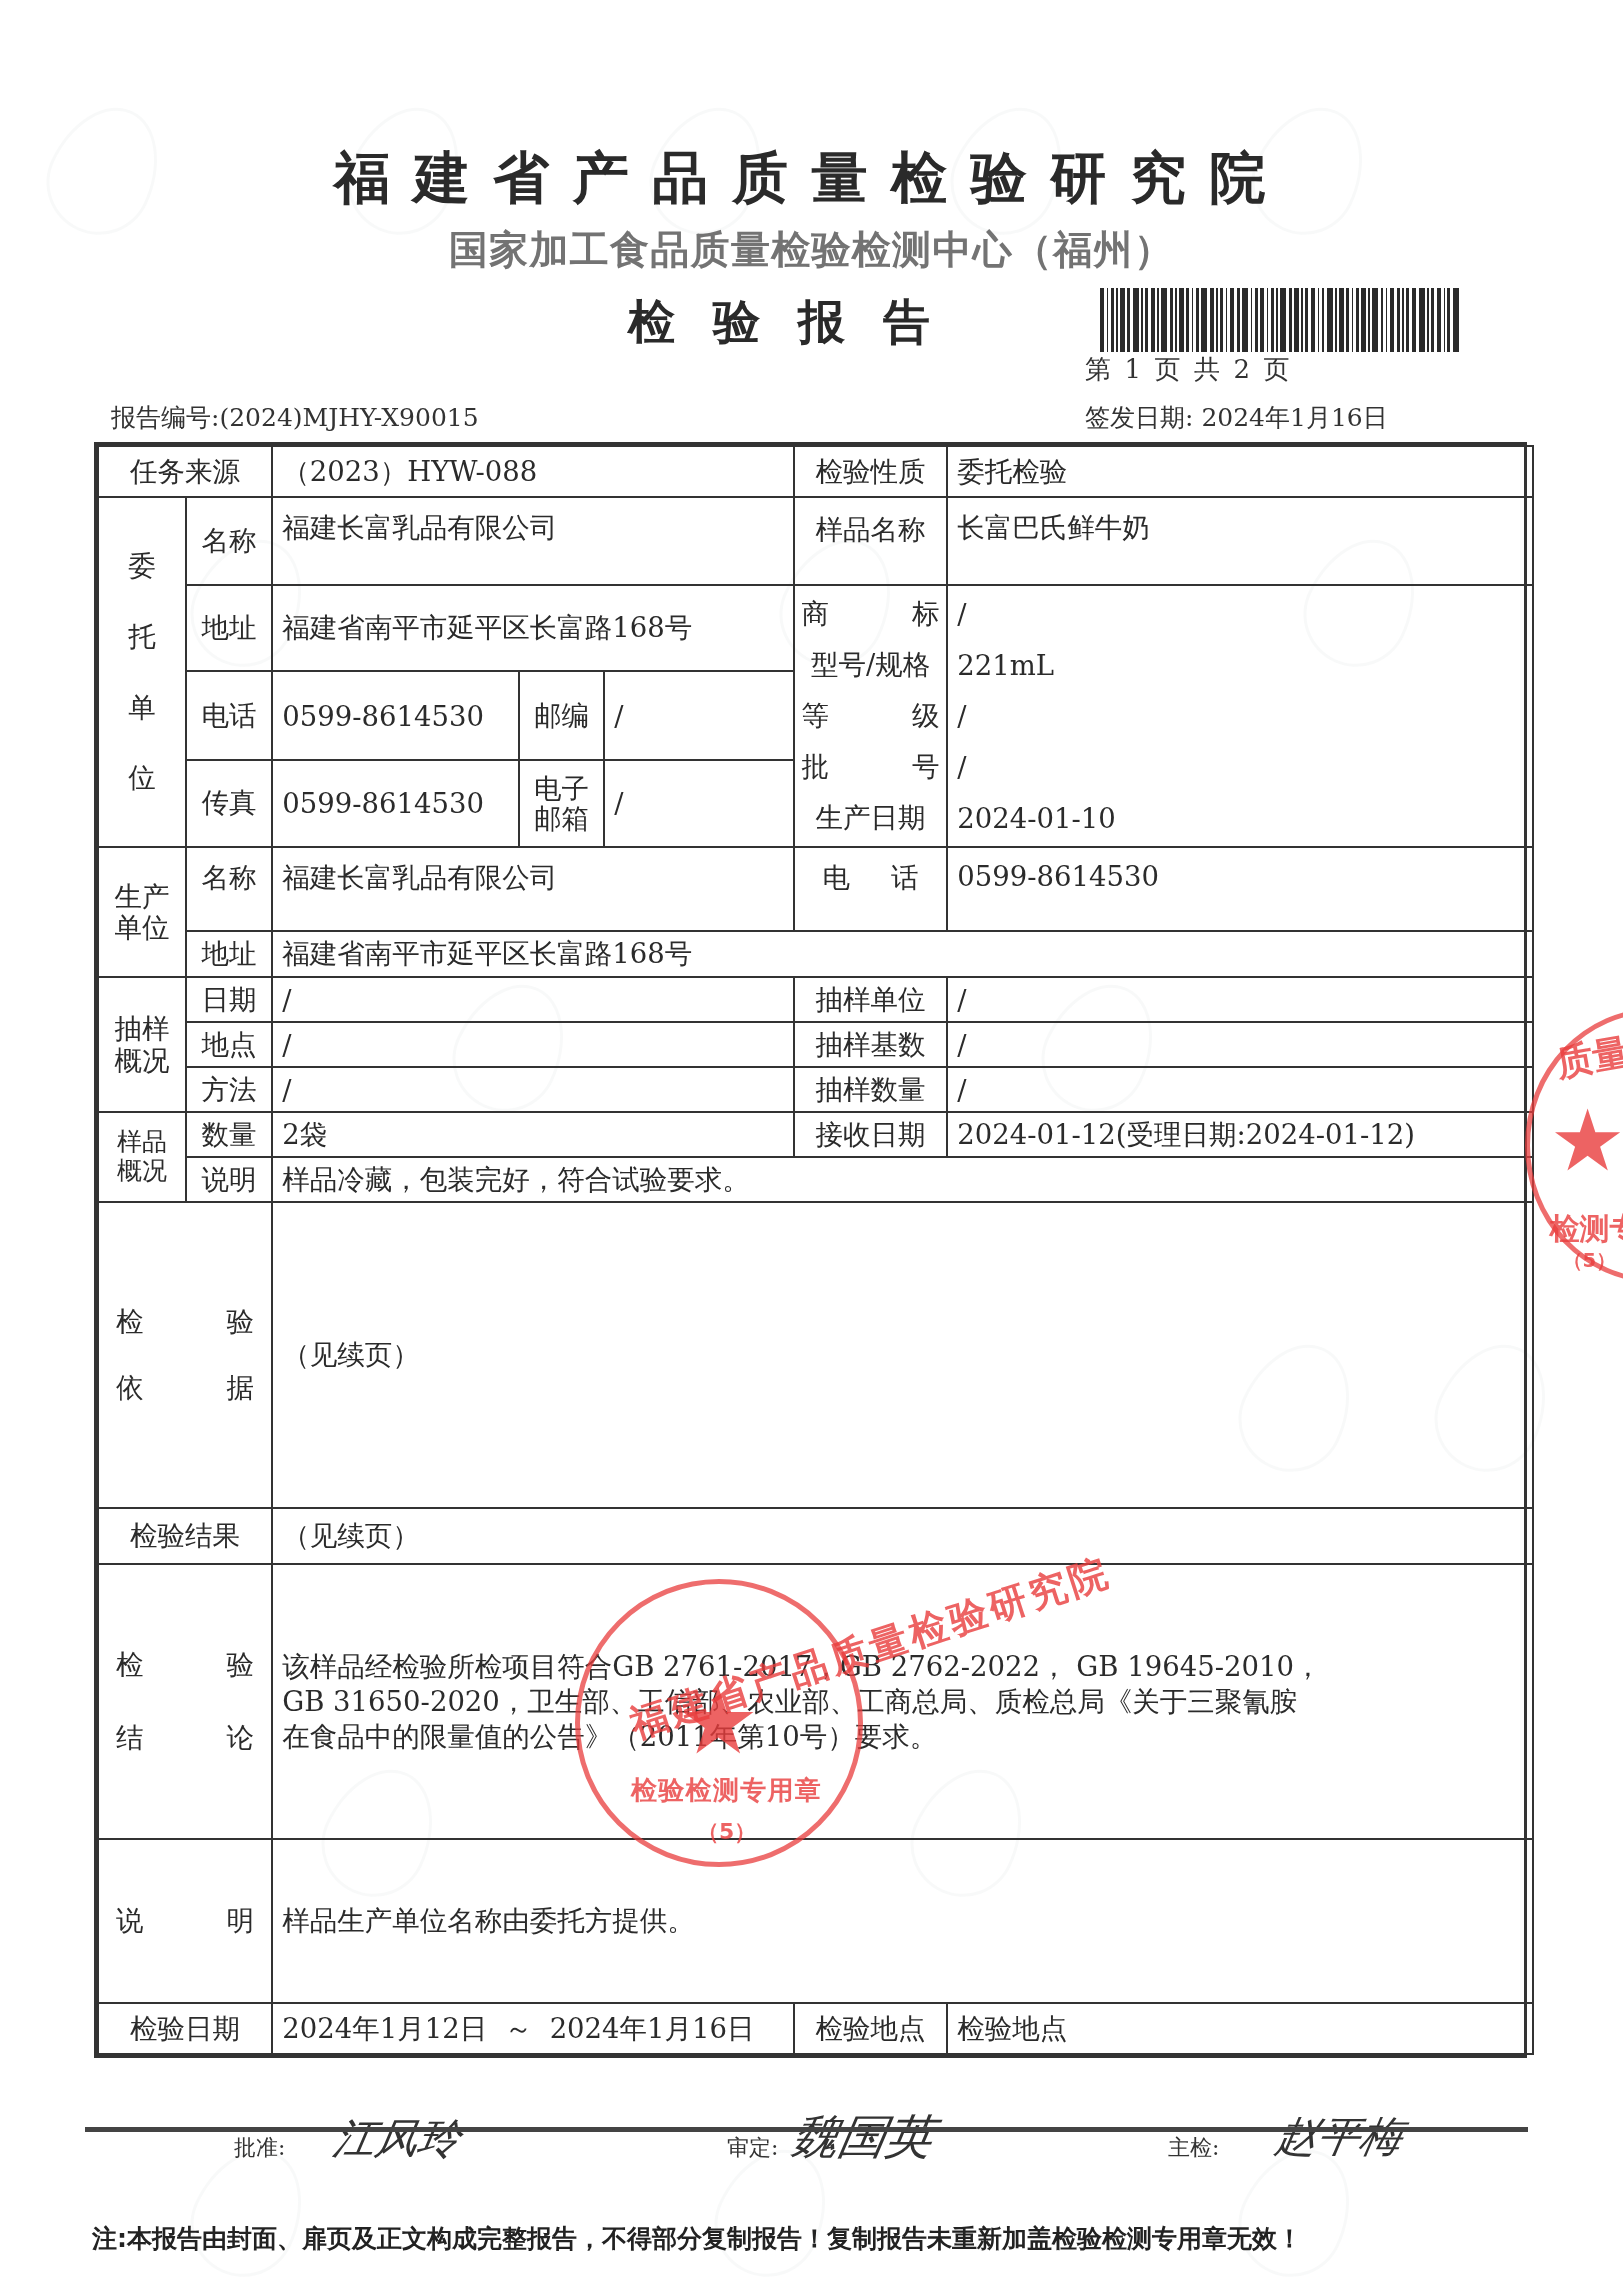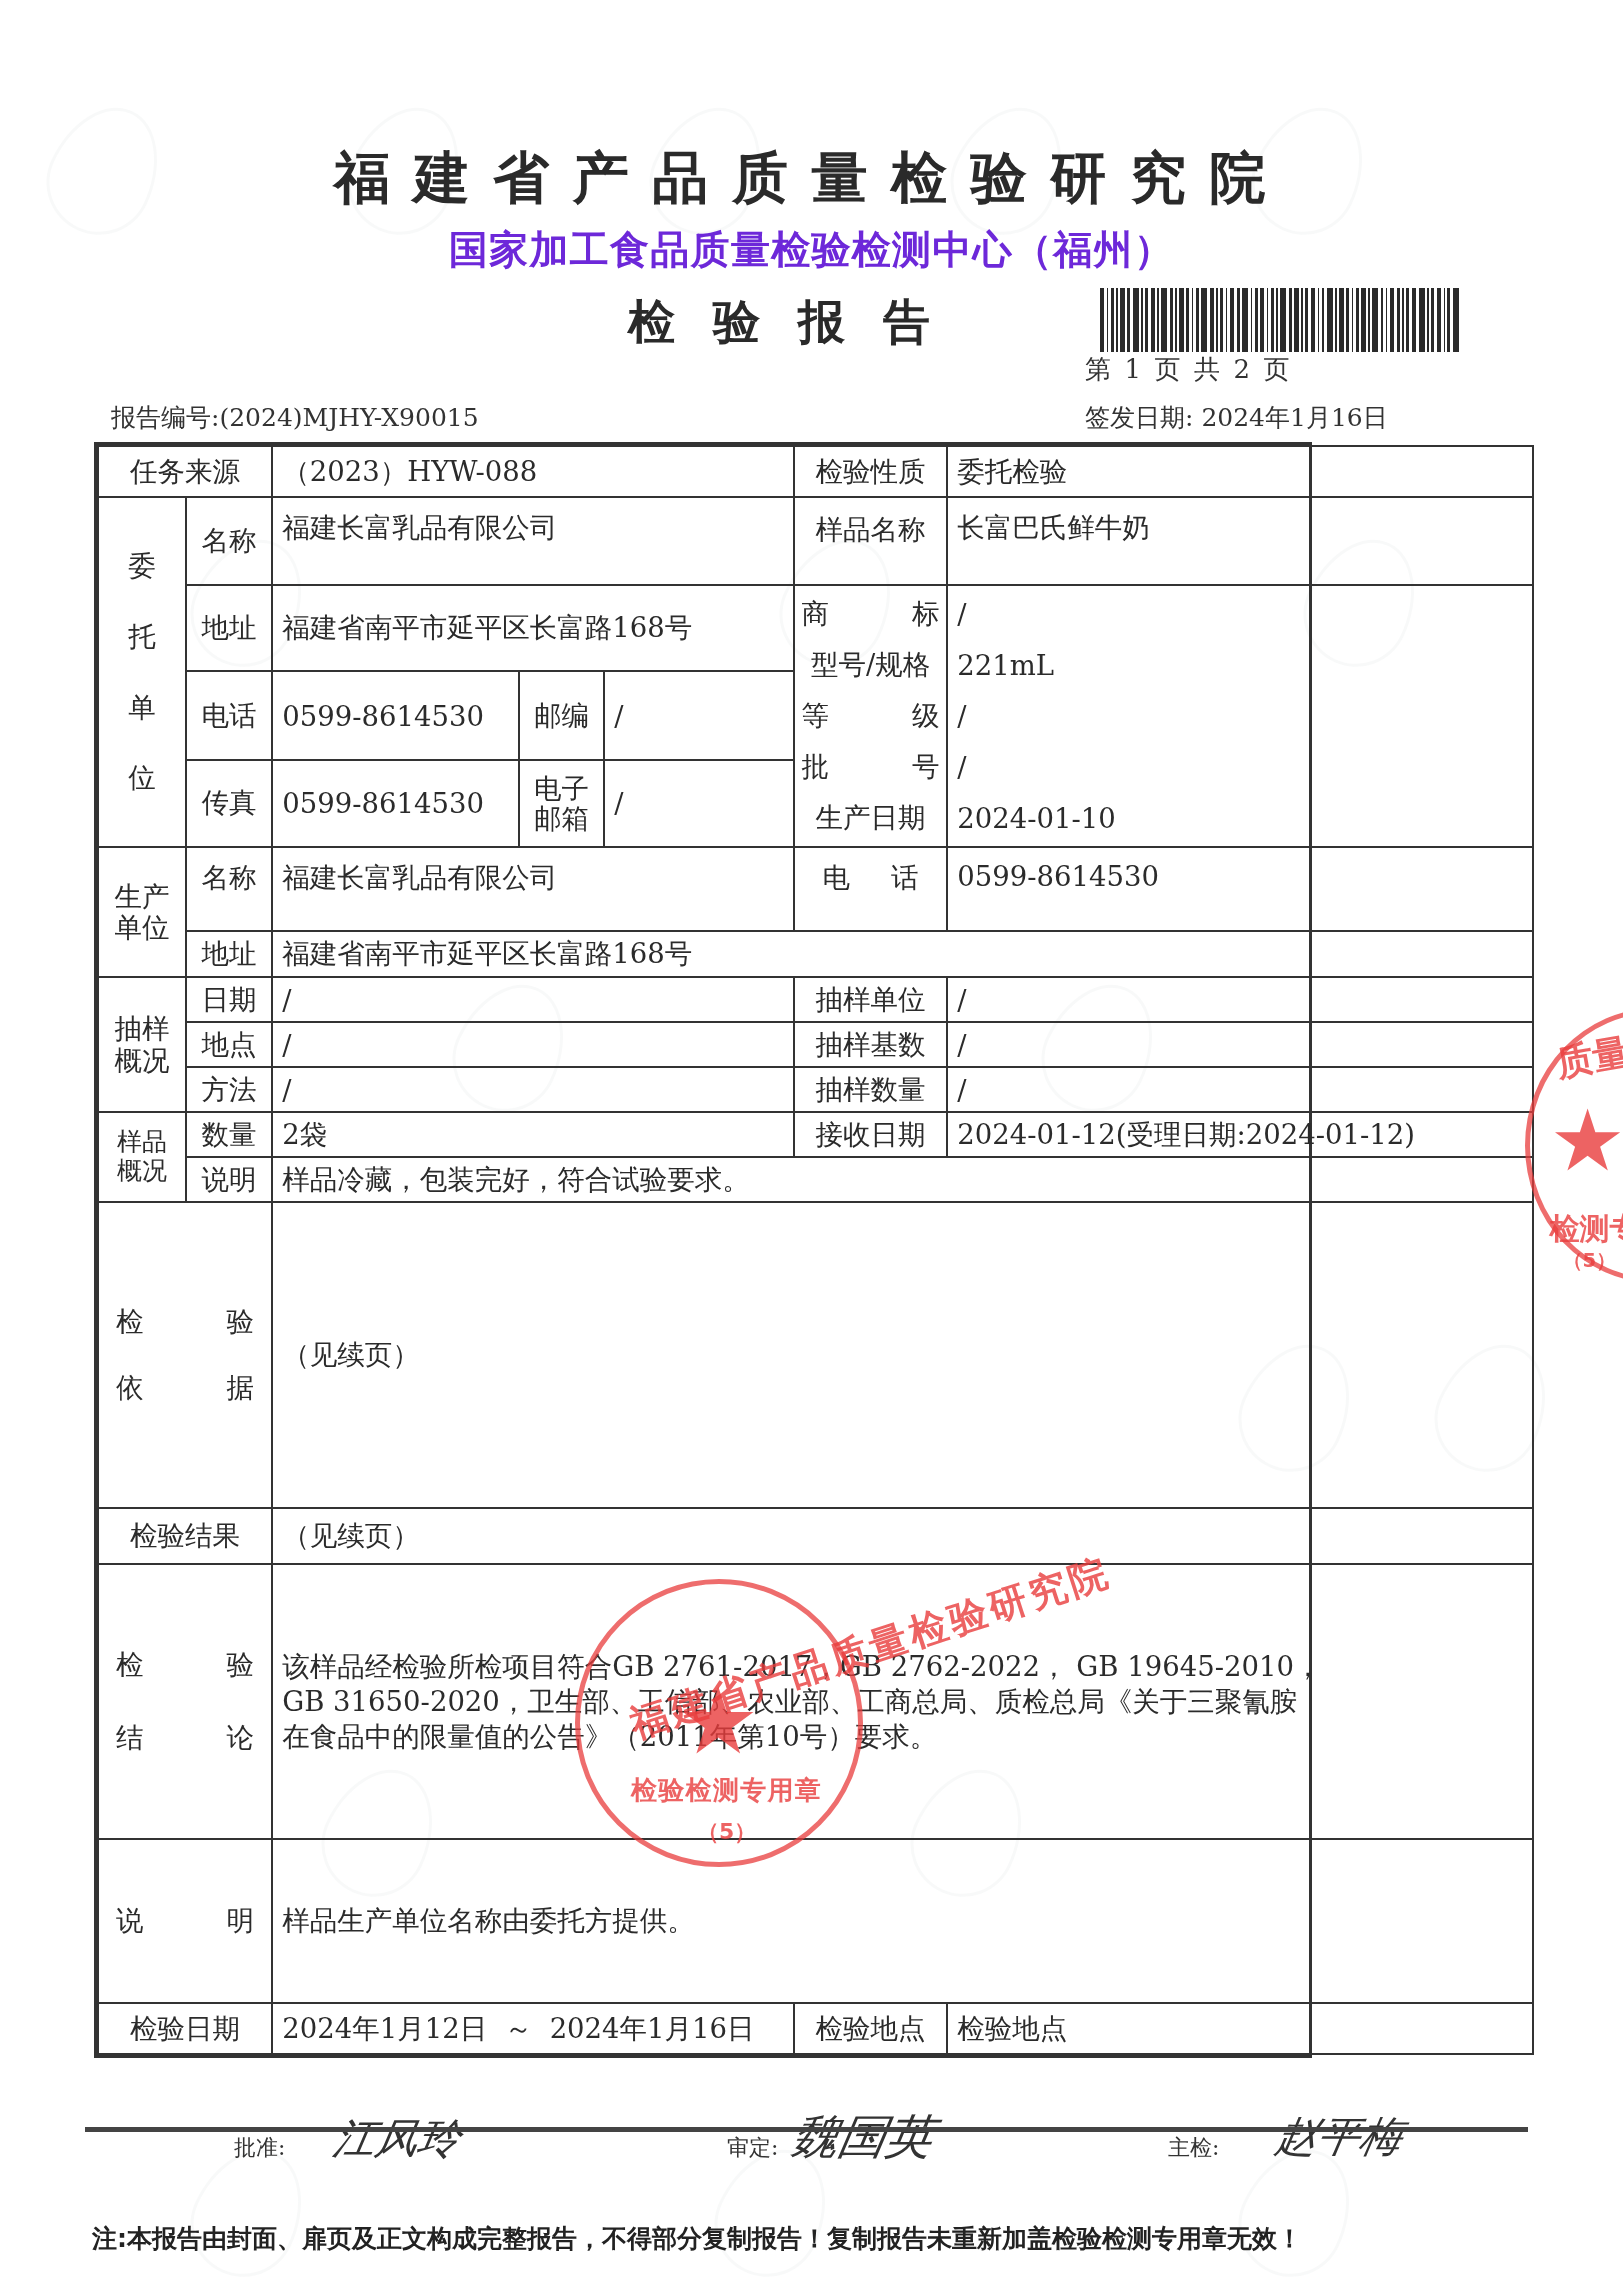--- a/index.html
+++ b/index.html
@@ -9,33 +9,33 @@
     .abs { position: absolute; }
 
     
     .wm { position: absolute; width: 105px; height: 131px; border: 3.9px solid rgba(200,205,210,0.13);
           border-radius: 50% 50% 50% 50% / 60% 60% 40% 40%; transform: rotate(25deg); pointer-events: none; }
 
     
     .title1 { left: 0; width: 1623px; top: 141px; text-align: center; font-family: "DejaVu Sans", sans-serif;
               font-weight: bold; font-size: 56px; letter-spacing: 23.6px; color: #2a2a2a; }
     .title2 { left: 0; width: 1623px; top: 223px; text-align: center; font-family: "DejaVu Sans", sans-serif;
-              font-weight: bold; font-size: 39px; letter-spacing: 1.3px; color: #6d28d9; }
+              font-weight: bold; font-size: 39px; letter-spacing: 1.3px; color: #737373; }
     .title3 { left: 628px; top: 291px; font-family: "DejaVu Sans", sans-serif; font-weight: bold; font-size: 47px;
               letter-spacing: 38px; color: #2a2a2a; }
 
     .barcode { left: 1100px; top: 288px; width: 383px; height: 64px; display: flex; align-items: stretch; }
     .barcode span { display: block; background: #2b2b2b; margin-right: 2.6px; }
 
     .pageinfo { left: 1085px; top: 352px; font-size: 26px; letter-spacing: 2.6px; color: #333; }
     .reportno { left: 111px; top: 401px; font-size: 25px; color: #333; }
     .issuedate { left: 1085px; top: 401px; font-size: 25px; color: #333; }
 
     
-    .tbl { position: absolute; left: 94px; top: 442px; width: 1218px; border: 3.3px solid #333; }
+    .tbl { position: absolute; left: 94px; top: 442px; width: 1433px; border: 3.3px solid #333; }
     table { border-collapse: collapse; width: 100%; table-layout: fixed; }
     td { border: 2px solid #333; font-size: 27.5px; padding: 0 9.2px; vertical-align: middle; color: #2b2b2b; }
     td.lbl { text-align: center; padding: 0 2.6px; }
     td.vert { text-align: center; padding: 0; line-height: 1.15; }
     .stack { display: flex; flex-direction: column; }
     .stack .item { display: flex; justify-content: space-between; height: 51px; align-items: center; }
     .stack .val { height: 51px; display: flex; align-items: center; }
     .wide-spread { display: flex; justify-content: space-between; padding: 0 18.3px; }
     .vert-sp { display: flex; flex-direction: column; align-items: center; gap: 39px; }
 

